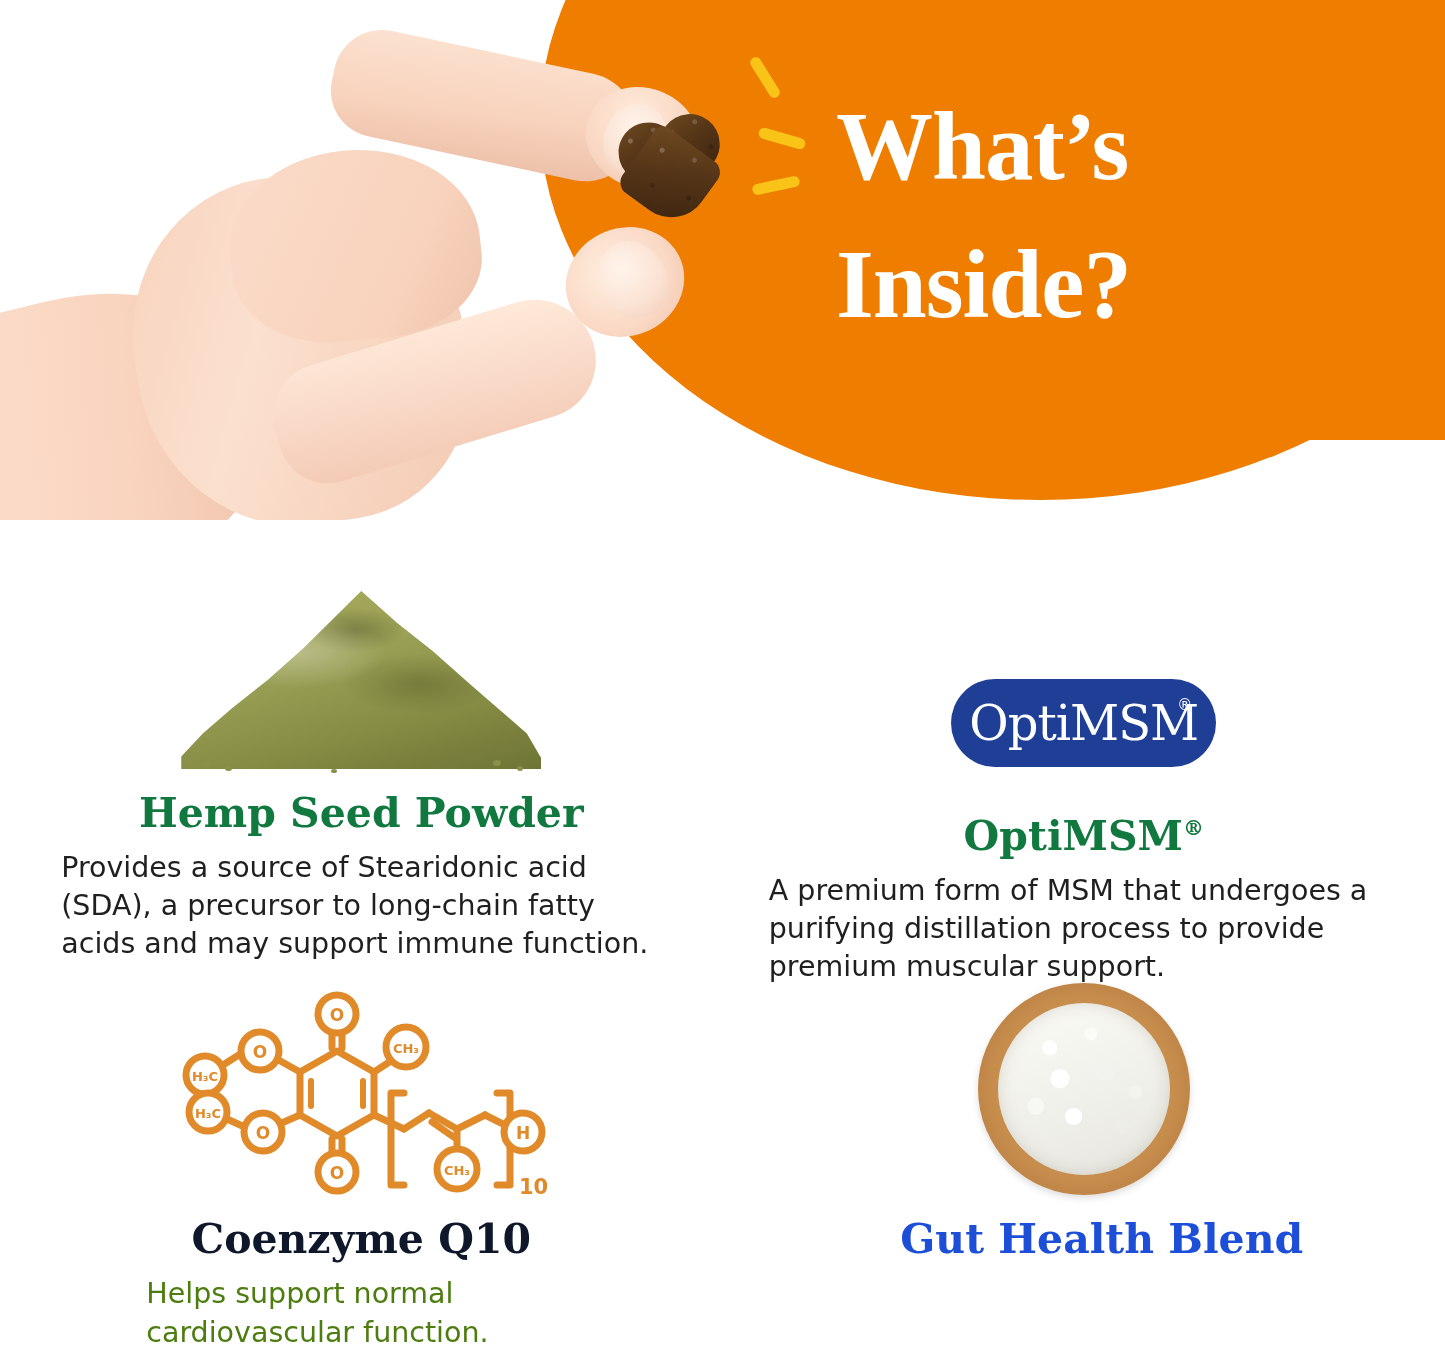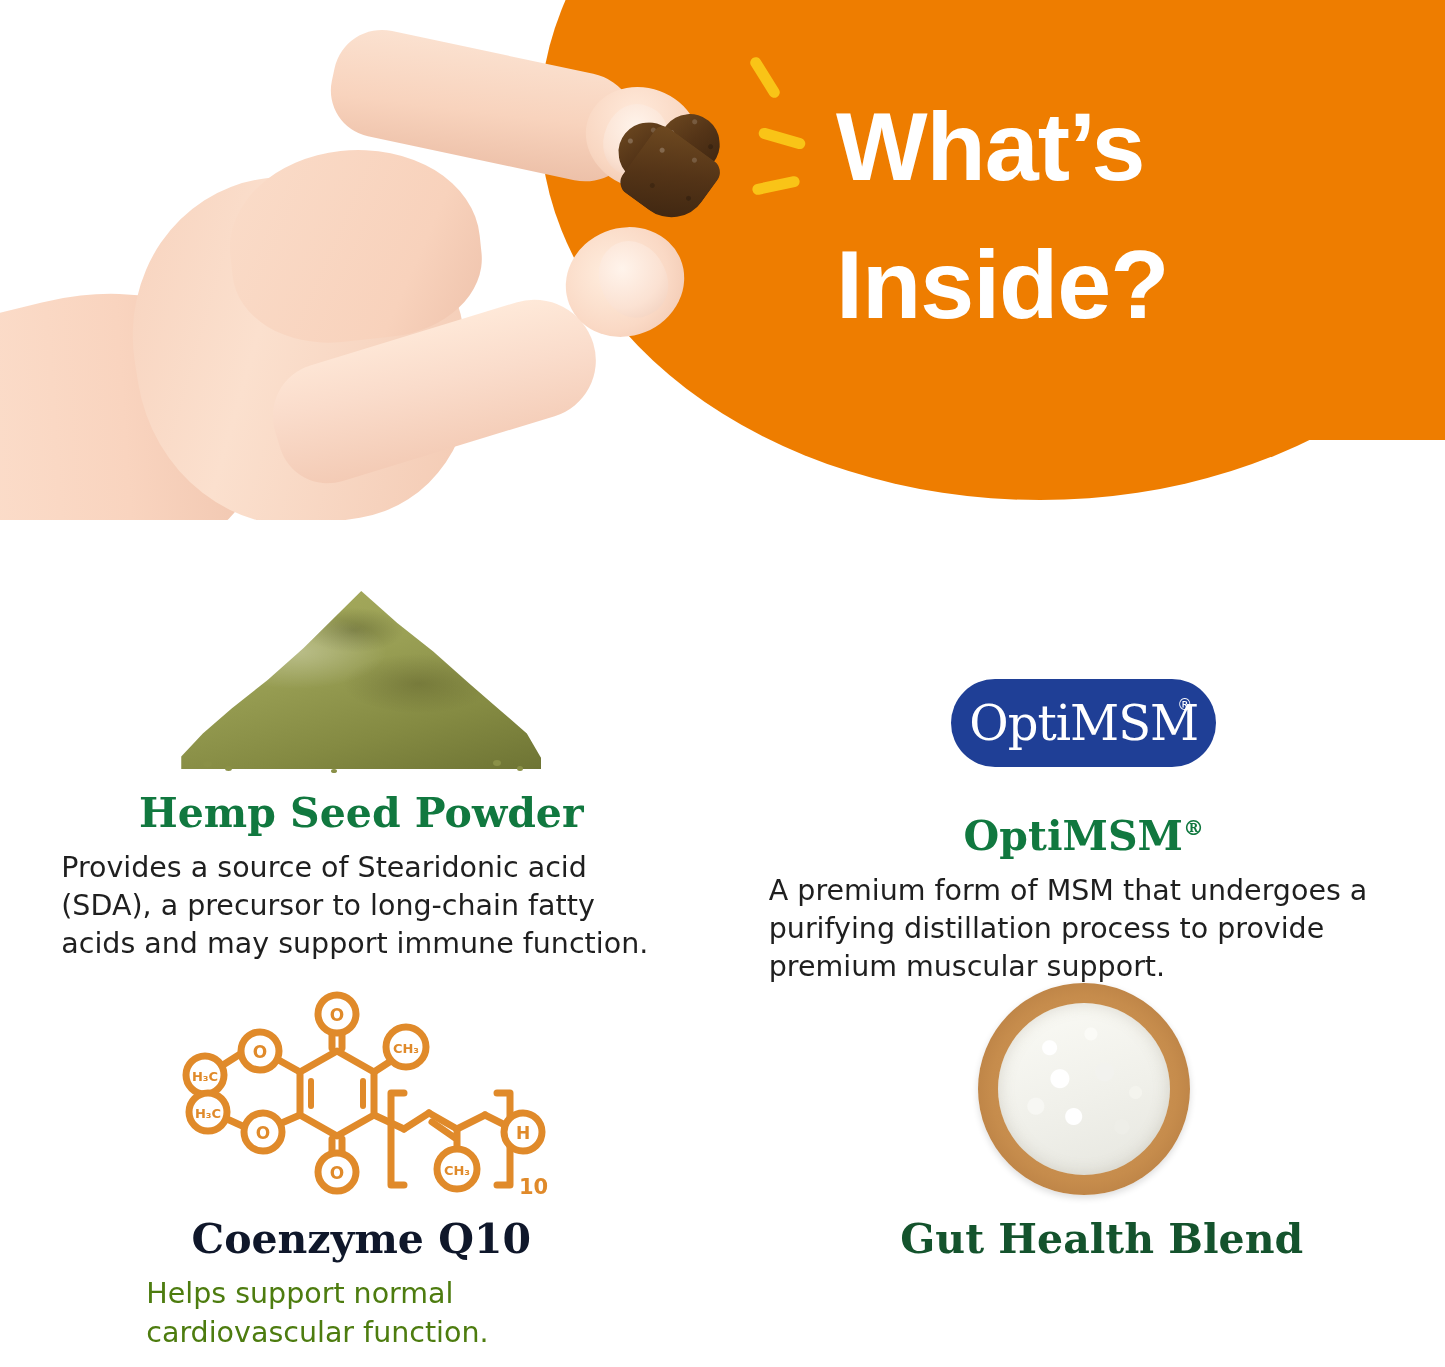--- a/index.html
+++ b/index.html
@@ -27,21 +27,21 @@
     position:absolute;
     left:860px; top:-300px;
     width:640px; height:740px;
   }
 
   #hero-title {
     position:absolute;
     left:836px; top:78px;
     width:520px;
     color:#ffffff;
-    font-family:Liberation Sans, sans-serif;
+    font-family:Liberation Serif, serif;
     font-weight:bold;
     font-size:97px;
     line-height:1.42;
     letter-spacing:-1px;
     text-align:left;
     white-space:pre-line;
   }
 
   
   #hand-wrap { position:absolute; left:0; top:0; width:760px; height:620px; }
@@ -401,18 +401,18 @@
     </div>
     <p class="card-desc" style="max-width: 430px; color: #4d7c0f;">Helps support normal cardiovascular function.</p>
   </div>
 
   <div class="card">
     <div class="card-visual">
       <div id="bowl">
         <div class="powder"></div>
       </div>
     </div>
-    <div class="card-title" style="color: #14532d; margin-left: 36px;">
+    <div class="card-title" style="color: #1d4ed8; margin-left: 36px;">
       <span>Gut Health Blend</span>
     </div>
   </div>
 
 </div>
 
 </body></html>

